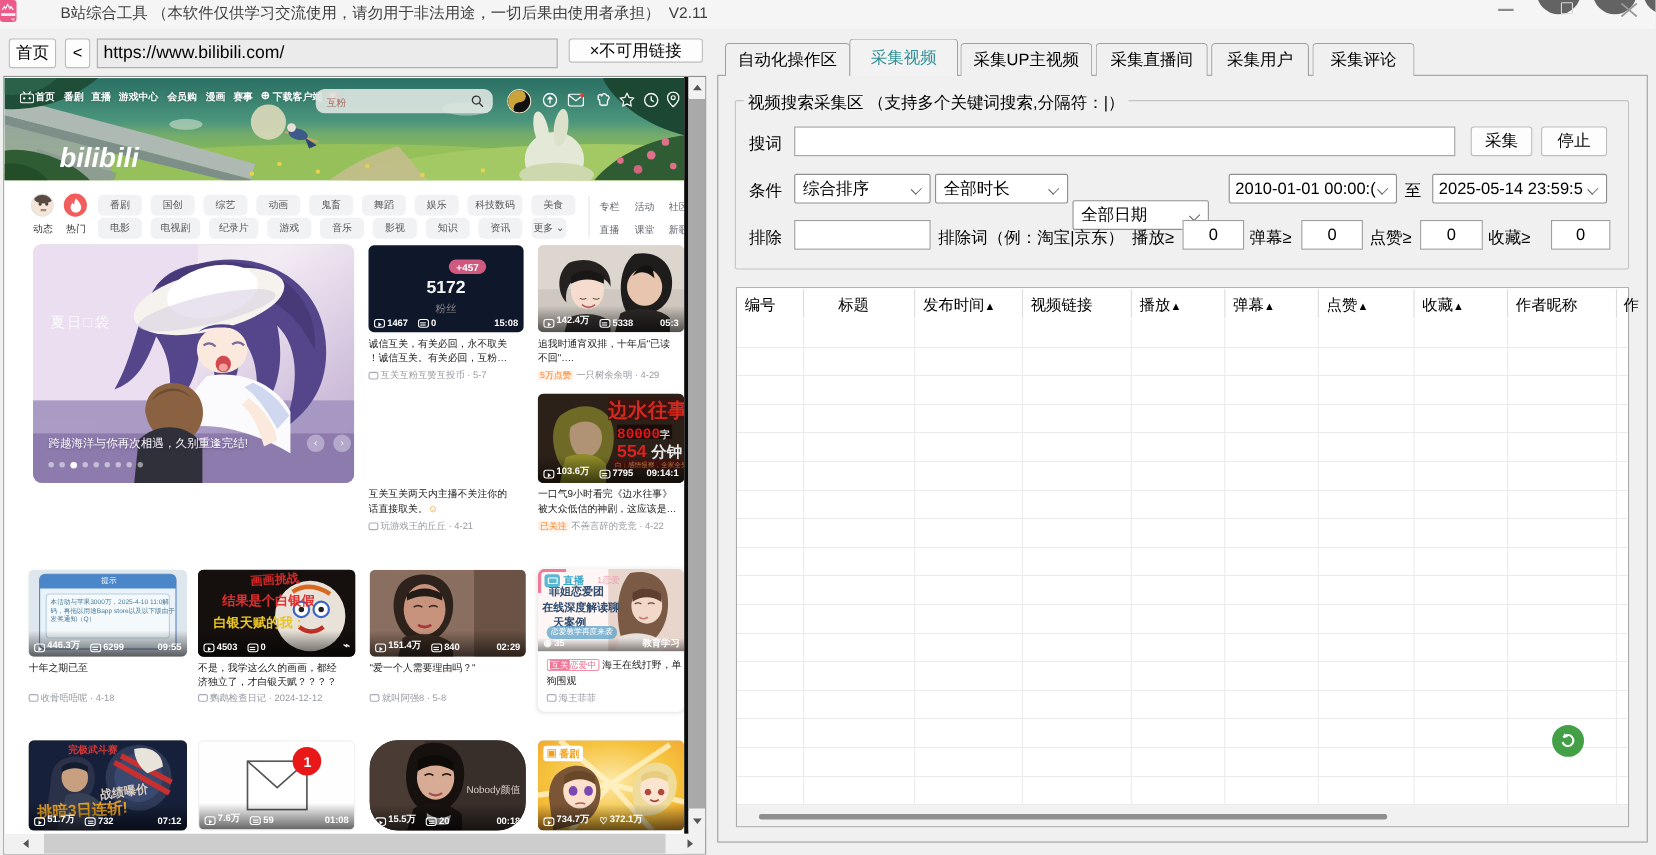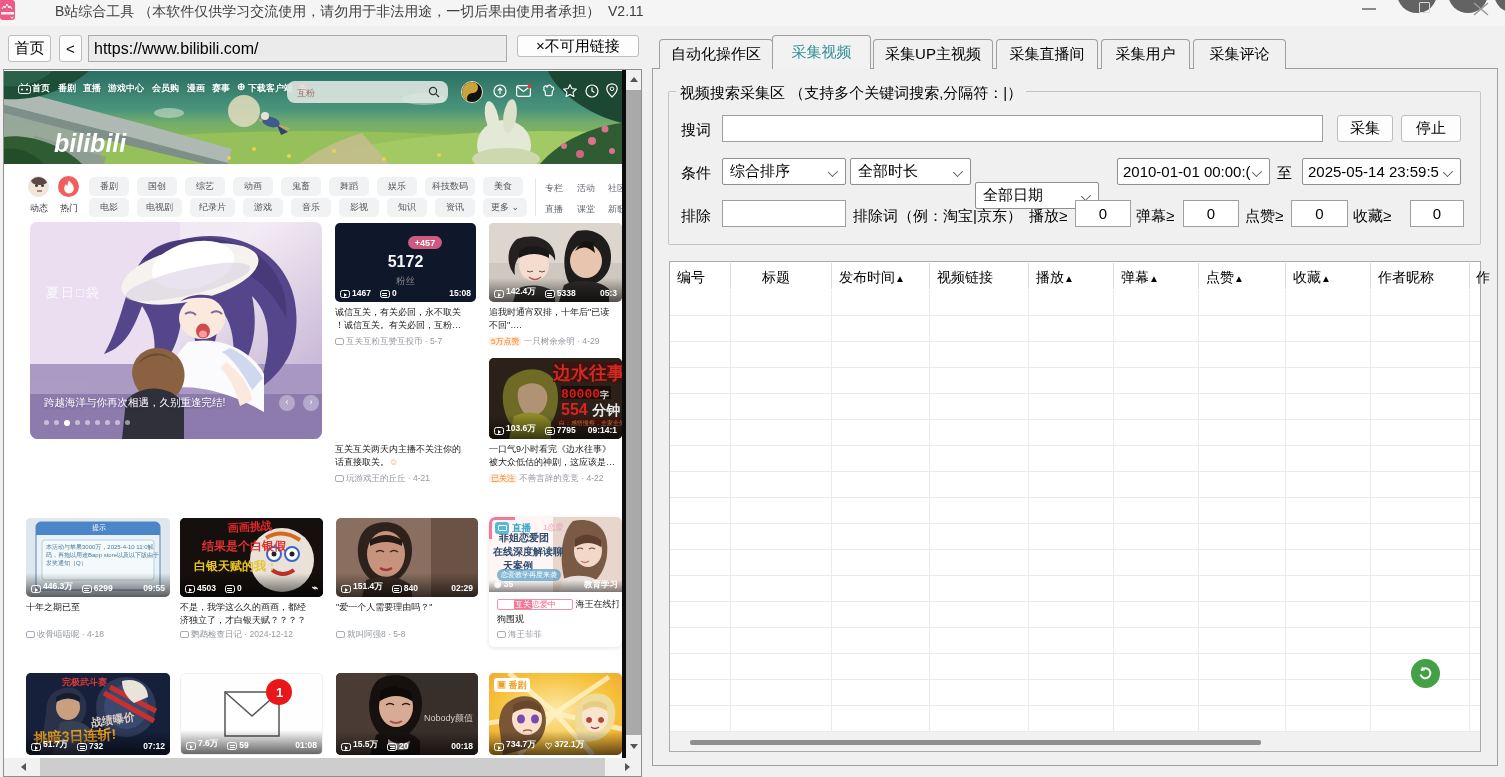--- a/index.html
+++ b/index.html
@@ -202,21 +202,21 @@
   <div class="chip" style="left:479px;top:107px;width:40px;">美食</div>
 
   <div class="chip" style="left:85px;top:128px;width:40px;">电影</div>
   <div class="chip" style="left:133px;top:128px;width:45px;">电视剧</div>
   <div class="chip" style="left:186px;top:128px;width:45px;">纪录片</div>
   <div class="chip" style="left:239px;top:128px;width:40px;">游戏</div>
   <div class="chip" style="left:287px;top:128px;width:40px;">音乐</div>
   <div class="chip" style="left:335px;top:128px;width:40px;">影视</div>
   <div class="chip" style="left:383px;top:128px;width:40px;">知识</div>
   <div class="chip" style="left:431px;top:128px;width:40px;">资讯</div>
-  <div class="chip" style="left:479px;top:128px;width:44px;">更多 ⌄</div>
+  <div class="chip" style="left:479px;top:128px;width:32px;">更多 ⌄</div>
   <div class="abs" style="left:531px;top:108px;width:1px;height:38px;background:#e3e5e7;"></div>
   <div class="nav9" style="left:541px;top:112px;">专栏</div>
   <div class="nav9" style="left:573px;top:112px;">活动</div>
   <div class="nav9" style="left:604px;top:112px;">社区中</div>
   <div class="nav9" style="left:541px;top:133px;">直播</div>
   <div class="nav9" style="left:573px;top:133px;">课堂</div>
   <div class="nav9" style="left:604px;top:133px;">新歌</div>
 
   <div class="card" style="left:26px;top:152px;width:292px;height:217px;border-radius:8px;">
     <svg width="292" height="217" viewBox="0 0 292 217">
@@ -382,21 +382,21 @@
     <div class="abs" style="left:0;top:0;width:26px;height:22px;border-left:3px solid #f07a9a;border-top:3px solid #f07a9a;border-radius:6px 0 0 0;"></div>
     <div class="abs" style="left:6px;top:5px;width:14px;height:12px;background:#5ab8d0;border-radius:3px;">
       <div style="position:absolute;left:2.5px;top:3px;width:9px;height:6px;border:1px solid #fff;border-radius:1px;"></div>
     </div>
     <div class="abs" style="left:23px;top:5px;font-size:9.5px;font-weight:bold;color:#38a8c8;">直播</div>
     <div class="abs" style="left:54px;top:5px;font-size:8px;color:#f0a0b8;">1恋爱</div>
     <div class="abs" style="left:8px;top:52px;width:64px;height:12px;background:rgba(90,160,200,.75);border-radius:6px;color:#fff;font-size:7px;text-align:center;line-height:12px;">恋爱教学再度来袭</div>
     <div class="abs" style="left:0;top:63px;width:133px;height:12px;background:linear-gradient(transparent,rgba(0,0,0,.45));"></div>
     <div class="abs" style="left:5px;top:62px;color:#fff;font-size:8.5px;font-weight:bold;">◉ 35</div>
     <div class="abs" style="right:4px;top:62px;color:#fff;font-size:8.5px;font-weight:bold;">教育学习</div>
-    <div class="abs" style="left:8px;top:81px;width:122px;font-size:9px;color:#212121;line-height:13px;white-space:nowrap;overflow:hidden;"><span style="border:1px solid #f090a8;color:#f06888;background:#fff;border-radius:2px;padding:0 16px;font-size:8px;"><span style="background:#f07898;color:#fff;border-radius:1px;padding:0 1px;">互关</span>恋爱中</span> 海王在线打野，单身</div>
+    <div class="abs" style="left:8px;top:81px;width:122px;font-size:9px;color:#212121;line-height:13px;white-space:nowrap;overflow:hidden;"><span style="border:1px solid #f090a8;color:#f06888;background:#fff;border-radius:2px;padding:0 2px;font-size:8px;"><span style="background:#f07898;color:#fff;border-radius:1px;padding:0 1px;">互关</span>恋爱中</span> 海王在线打野，单身</div>
     <div class="abs" style="left:8px;top:96px;font-size:9px;color:#212121;">狗围观</div>
     <div class="vm" style="left:8px;top:112px;"><span class="upi"></span>海王菲菲</div>
   </div>
   <div class="vt" style="left:22px;top:531px;width:144px;">十年之期已至</div>
   <div class="vm" style="left:22px;top:559px;"><span class="upi"></span>收骨唔唔呢 · 4-18</div>
   <div class="vt" style="left:176px;top:531px;width:143px;">不是，我学这么久的画画，都经<br>济独立了，才白银天赋？？？？</div>
   <div class="vm" style="left:176px;top:559px;"><span class="upi"></span>鹦鹉检查日记 · 2024-12-12</div>
   <div class="vt" style="left:332px;top:531px;width:142px;">"爱一个人需要理由吗？"</div>
   <div class="vm" style="left:332px;top:559px;"><span class="upi"></span>就叫阿强8 · 5-8</div>
 
@@ -420,21 +420,21 @@
   </div>
   <div class="card" style="left:176px;top:603px;width:143px;height:82px;background:#fefefe;border:1px solid #f0f0f0;">
     <svg width="141" height="80" viewBox="0 0 141 80">
       <rect x="44" y="18" width="54" height="44" fill="#fff" stroke="#555" stroke-width="1.5"></rect>
       <path d="M44 18 L71 42 L98 18" fill="none" stroke="#555" stroke-width="1.5"></path>
       <circle cx="98" cy="18" r="13" fill="#e81818"></circle>
       <text x="95" y="23" font-size="13" font-weight="bold" fill="#fff" font-family="Liberation Sans">1</text>
     </svg>
     <div class="sbar"><span class="pic"></span>7.6万<span class="dmi"></span>59<span class="dur">01:08</span></div>
   </div>
-  <div class="card" style="left:332px;top:603px;width:142px;height:82px;background:#2e2626;">
+  <div class="card" style="left:332px;top:603px;width:142px;height:82px;background:#2e2626;border-radius:26px;">
     <svg width="142" height="82" viewBox="0 0 142 82">
       <rect width="142" height="82" fill="#382e2a"></rect>
       <rect x="0" y="0" width="50" height="82" fill="#4a3c34"></rect>
       <path d="M48 4 C68 -2 86 8 86 30 C86 52 72 66 58 66 C40 66 30 44 34 24 C36 12 41 6 48 4 Z" fill="#16100e"></path>
       <ellipse cx="60" cy="34" rx="17" ry="20" fill="#d8ac94"></ellipse>
       <path d="M44 18 q16 -10 32 2 l0 8 q-16 -10 -32 0 Z" fill="#0e0a08"></path>
       <path d="M50 32 q4 -3 8 0 M66 32 q4 -3 8 0" stroke="#2a1a14" stroke-width="1.5" fill="none"></path>
       <path d="M54 48 q6 4 12 0" stroke="#a05050" stroke-width="2" fill="none"></path>
       <path d="M40 62 C52 54 74 56 84 68 L84 82 L34 82 Z" fill="#181210"></path>
       <path d="M52 66 q10 8 22 2 l-2 8 q-10 4 -20 -4 Z" fill="#d8d8d8" opacity=".85"></path>

